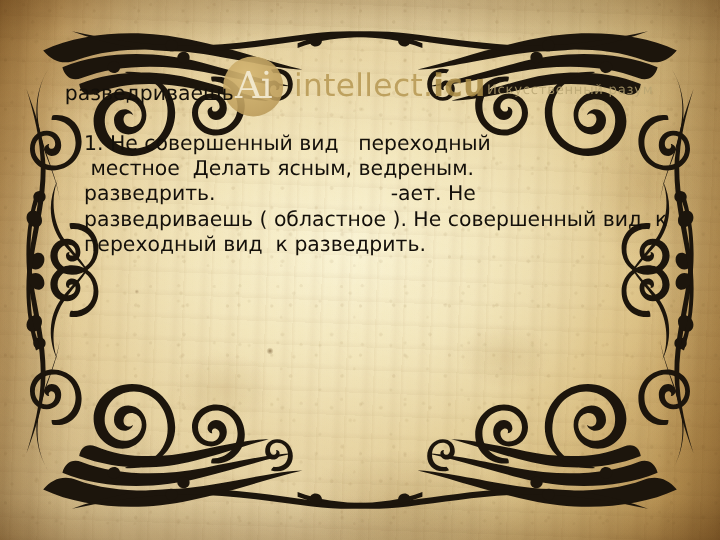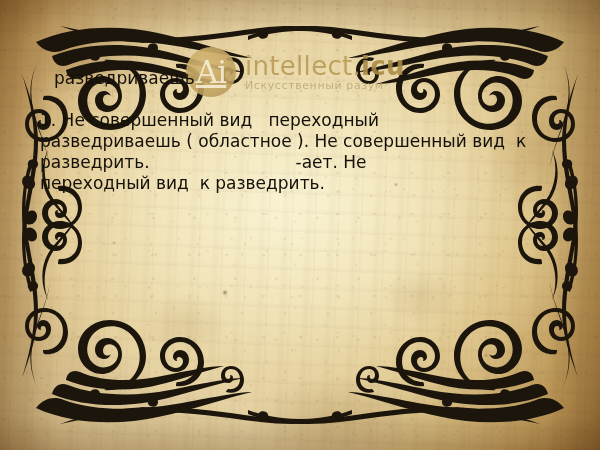--- a/index.html
+++ b/index.html
@@ -142,60 +142,60 @@
     flex: 0 0 auto;
   }
   .wm-badge-mono {
     font-size: 31px;
     line-height: 1;
     font-weight: 400;
     color: #f3ead0;
     font-family: "DejaVu Serif", "Liberation Serif", serif;
     letter-spacing: -1px;
     opacity: .95;
-    text-decoration: underline;
-  }
-  .wm-text { display: flex; flex-direction: column; gap: 1px; }
+  }
+  .wm-text { display: flex; flex-direction: row; gap: 1px; }
   .wm-title {
     font-size: 26px;
     line-height: 1;
     letter-spacing: .3px;
     color: #b89a55;
     opacity: .88;
     white-space: nowrap;
   }
   .wm-title .bold { font-weight: 700; color: #a98b46; }
   .wm-sub {
     font-size: 11px;
     line-height: 1;
     letter-spacing: .6px;
     color: #b7a472;
     opacity: .80;
     white-space: nowrap;
+    margin-top: 10px;
   }
 
   
   .entry {
     position: absolute;
     left: 0;
     top: 0;
     width: 600px;
     color: #14100a;
   }
   .headword {
     position: absolute;
     left: 54px;
     top: 68px;
     font-size: 17px;
     line-height: 20px;
     white-space: pre;
   }
   .body-lines {
     position: absolute;
-    left: 40px;
+    left: 70px;
     top: 110px;
     width: 500px;
     font-size: 17px;
     line-height: 21px;
   }
   .body-lines .ln {
     white-space: pre;
     display: block;
   }
 </style>
@@ -416,19 +416,20 @@
       <div class="wm-title"><span>intellect.</span><span class="bold">icu</span></div>
       <div class="wm-sub">Искусственный  разум</div>
     </div>
   </div>
 
   <div class="entry">
     <div class="headword">разведриваешь</div>
 
     <div class="body-lines">
       <span class="ln">1. Не совершенный вид   переходный</span>
+      <span class="ln"> местное  Делать ясным, ведреным.</span>
+      <span class="ln">разведрить.                           -ает. Не</span>
       <span class="ln">разведриваешь ( областное ). Не совершенный вид  к</span>
-      <span class="ln">разведрить.                           -ает. Не</span>
       <span class="ln">переходный вид  к разведрить.</span>
     </div>
   </div>
 
 </div>
 
 </body></html>

